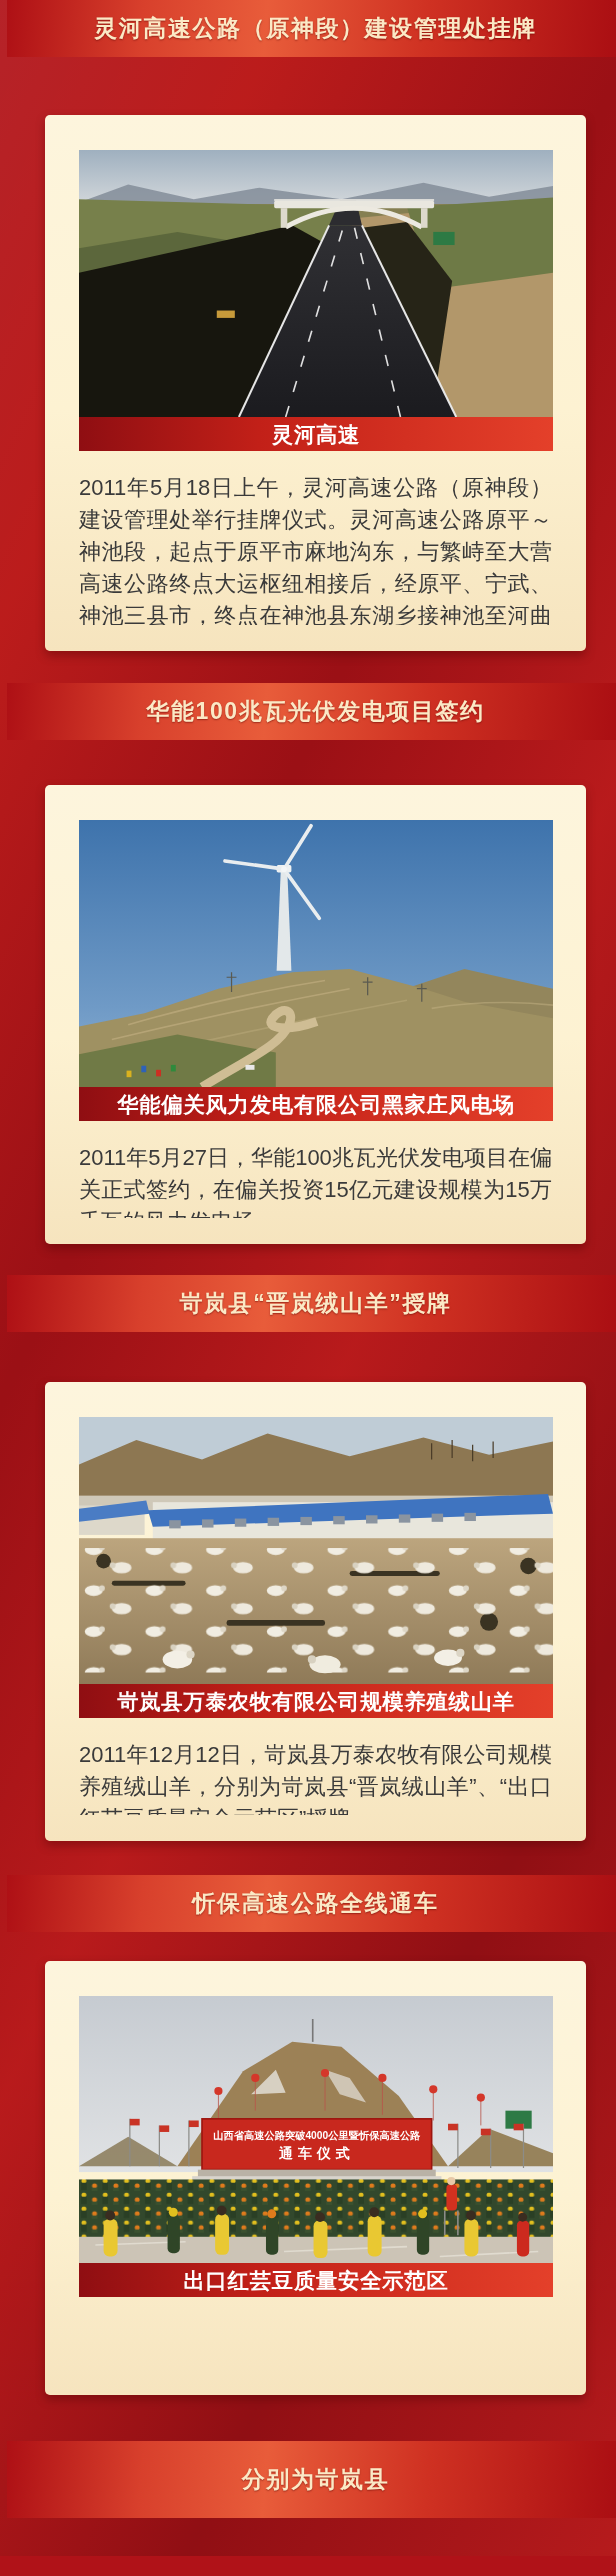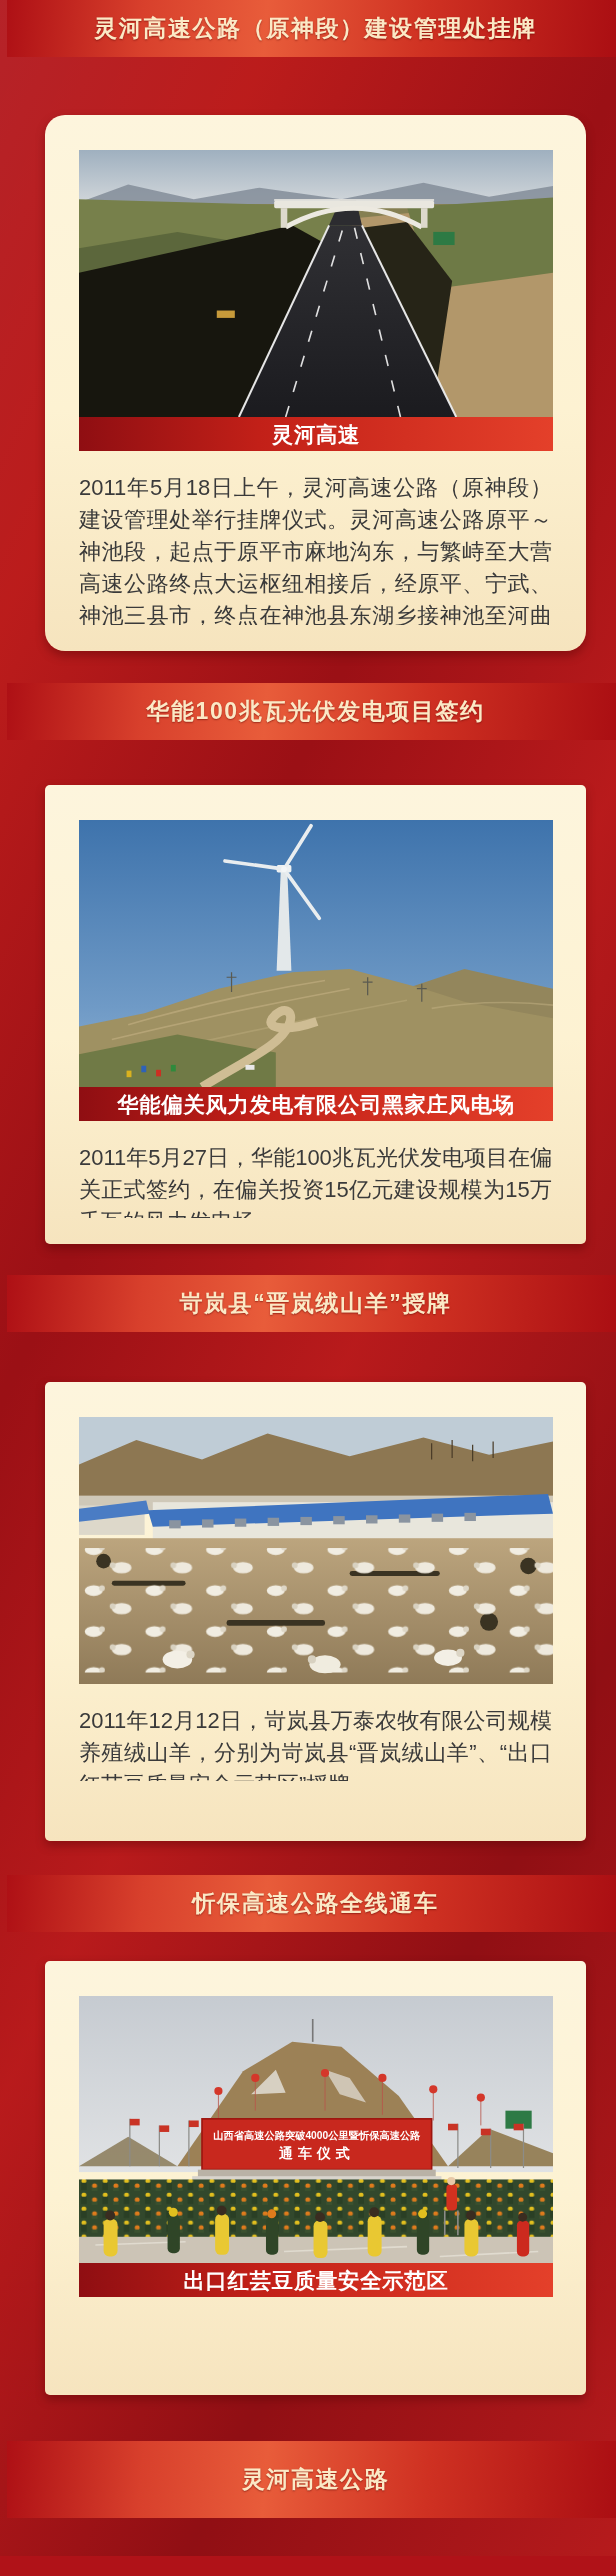--- a/index.html
+++ b/index.html
@@ -26,21 +26,21 @@
     text-shadow:0 0.8px 1.6px rgba(90,0,0,.5);white-space:nowrap;
   }
   .footer-band{height:77px;}
   .card{
     width:541px;margin-left:38px;box-sizing:border-box;
     padding:35px 34px 24.6px 34px;border-radius:4.9px;
     background:linear-gradient(180deg,#fdf5dd 0%,#fdf2d2 55%,#f6e4be 100%);
     box-shadow:0 4.1px 9.8px rgba(70,0,0,.35);
     overflow:hidden;
   }
-  .c1{height:536px;border-radius:20px;} .c2,.c3{height:459px;} .c4{height:434px;}
+  .c1{height:536px;} .c2,.c3{height:459px;} .c4{height:434px;}
   .photo{width:474px;height:267px;display:block;}
   .caption{
     width:474px;height:34px;display:flex;align-items:center;justify-content:center;
     background:linear-gradient(90deg,#8f0e12 0%,#c22018 38%,#e4402a 100%);
   }
   .caption span{color:#ffffff;font-size:21.3px;font-weight:bold;letter-spacing:0.8px;white-space:nowrap;}
   .body-text{
     margin:21.3px 0 0 0;color:#3a3a3a;font-size:22px;line-height:32px;
     text-align:justify;overflow:hidden;
   }
@@ -209,20 +209,23 @@
       <rect x="0" y="160" width="578" height="152" fill="url(#goatPat)"></rect>
       <g>
         <ellipse cx="120" cy="296" rx="18" ry="11" fill="#f3efe5"></ellipse>
           <circle cx="136" cy="290" r="5" fill="#dcd5c5"></circle>
         <ellipse cx="300" cy="302" rx="19" ry="11" fill="#f0ecdf"></ellipse>
           <circle cx="284" cy="296" r="5" fill="#d8d1c0"></circle>
         <ellipse cx="450" cy="294" rx="17" ry="10" fill="#f3efe5"></ellipse>
           <circle cx="465" cy="288" r="5" fill="#dcd5c5"></circle>
       </g>
     </svg>
+    <div class="caption">
+      <span>岢岚县万泰农牧有限公司规模养殖绒山羊</span>
+    </div>
     <p class="body-text h3">2011年12月12日，岢岚县万泰农牧有限公司规模养殖绒山羊，分别为岢岚县“晋岚绒山羊”、“出口红芸豆质量安全示范区”授牌。</p>
   </div>
 
   <div class="band title-band mt37">
     <span>忻保高速公路全线通车</span>
   </div>
   <div class="card c4 mt35">
     <svg class="photo" viewBox="0 0 578 326" preserveAspectRatio="none" xmlns="http://www.w3.org/2000/svg">
       <defs>
         <linearGradient id="sky4" x1="0" y1="0" x2="0" y2="1">
@@ -325,17 +328,17 @@
           <line x1="462" y1="262" x2="462" y2="292" stroke="#8c8c88" stroke-width="2"></line>
         </g>
       </g>
     </svg>
     <div class="caption">
       <span>出口红芸豆质量安全示范区</span>
     </div>
   </div>
 
   <div class="band footer-band mt56">
-    <span>灵河高速公路</span>
+    <span>分别为岢岚县</span>
   </div>
 
 </div>
 
 
 </body></html>

